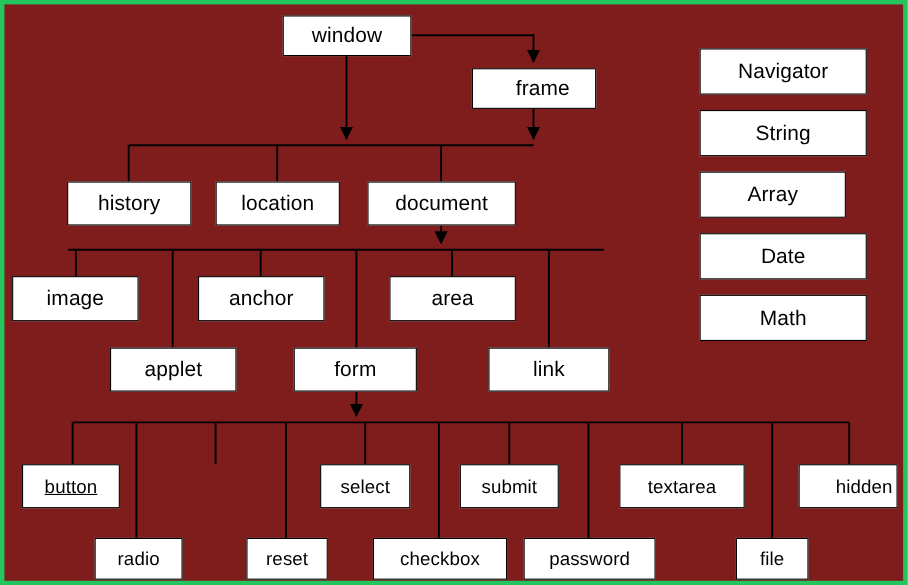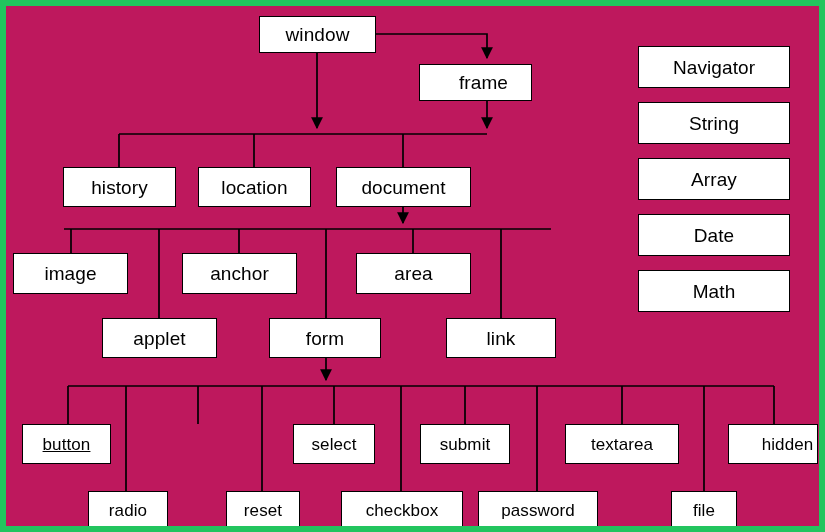--- a/index.html
+++ b/index.html
@@ -4,22 +4,22 @@
 <style>
   html, body {
     margin: 0;
     padding: 0;
     background: #ffffff;
   }
   #canvas {
     position: relative;
     width: 825px;
     height: 532px;
-    background: #be185d;
-    border: 6px solid #22c55e;
+    background: #7f1d1d;
+    border: 4px solid #22c55e;
     box-sizing: border-box;
     overflow: hidden;
     font-family: "Liberation Sans", sans-serif;
   }
   #edges {
     position: absolute;
     left: 0;
     top: 0;
     width: 825px;
     height: 532px;
@@ -89,21 +89,21 @@
       <path d="M 531 380 L 531 485"></path>
       <path d="M 616 380 L 616 418"></path>
       <path d="M 698 380 L 698 485"></path>
       <path d="M 768 380 L 768 418"></path>
     </g>
   </svg>
 
   <div class="node" style="left:253px;top:10px;width:117px;height:37px;">
       <span>window</span>
     </div>
-  <div class="node" style="left:413px;top:58px;width:113px;height:37px;padding-left:16px;">
+  <div class="node" style="left:425px;top:58px;width:113px;height:37px;padding-left:16px;">
       <span>frame</span>
     </div>
 
   <div class="node" style="left:57px;top:161px;width:113px;height:40px;">
       <span>history</span>
     </div>
   <div class="node" style="left:192px;top:161px;width:113px;height:40px;">
       <span>location</span>
     </div>
   <div class="node" style="left:330px;top:161px;width:135px;height:40px;">
@@ -161,21 +161,21 @@
   <div class="node small" style="left:665px;top:485px;width:66px;height:38px;">
       <span>file</span>
     </div>
 
   <div class="node" style="left:632px;top:40px;width:152px;height:42px;">
       <span>Navigator</span>
     </div>
   <div class="node" style="left:632px;top:96px;width:152px;height:42px;">
       <span>String</span>
     </div>
-  <div class="node" style="left:632px;top:152px;width:152px;height:42px;">
+  <div class="node" style="left:632px;top:152px;width:133px;height:42px;">
       <span>Array</span>
     </div>
   <div class="node" style="left:632px;top:208px;width:152px;height:42px;">
       <span>Date</span>
     </div>
   <div class="node" style="left:632px;top:264px;width:152px;height:42px;">
       <span>Math</span>
     </div>
 
 </div>

